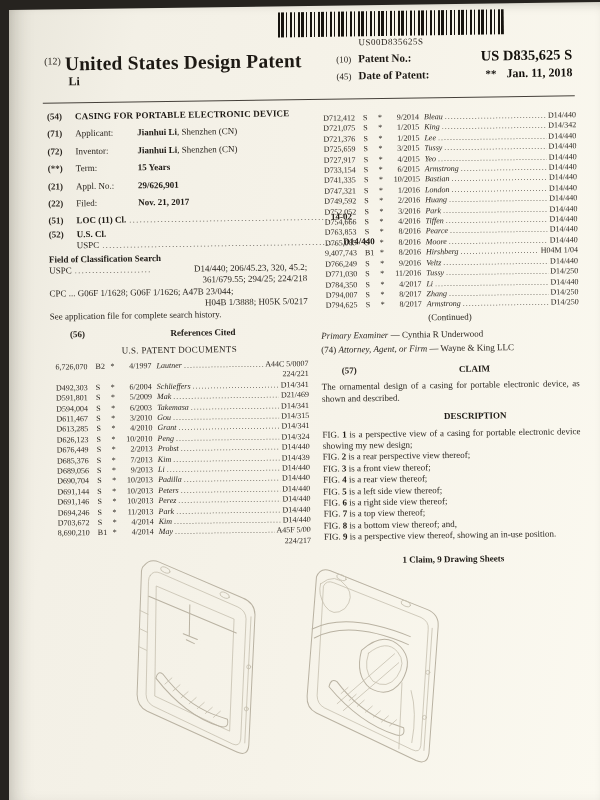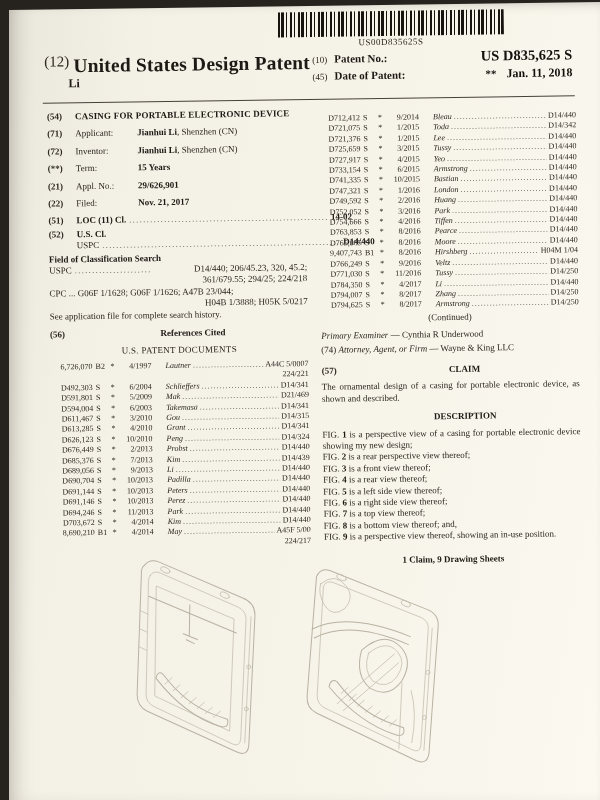--- a/index.html
+++ b/index.html
@@ -23,56 +23,56 @@
   
   .barcode-wrap{position:absolute;left:272px;top:12px;width:230px;text-align:center;}
   .barcode{
     height:25px;width:226px;margin:0 auto;
     background:
       repeating-linear-gradient(90deg,#17140f 0 2px,transparent 2px 3px,#17140f 3px 6px,transparent 6px 8px,#17140f 8px 9px,transparent 9px 12px,#17140f 12px 14px,transparent 14px 16px,#17140f 16px 17px,transparent 17px 20px);
   }
   .barcode-text{font-size:9px;letter-spacing:.5px;margin-top:1px;color:#2b2620;}
   .hdr{position:absolute;left:40px;top:50px;width:528px;display:flex;}
   .hdr-left{width:268px;}
-  .kind-code{font-size:15px;vertical-align:6px;}
+  .kind-code{font-size:10px;vertical-align:6px;}
   .page-title{font-size:19.5px;font-weight:bold;letter-spacing:.2px;color:#1d1914;}
   .inventor-surname{font-size:12px;font-weight:bold;margin-left:24px;margin-top:-1px;color:#1d1914;}
   .hdr-right{flex:1;font-size:11px;}
   .hdr-row{display:flex;align-items:baseline;margin-bottom:2px;}
-  .hdr-num{font-size:9px;width:22px;}
+  .hdr-num{font-size:9px;width:22px;margin-left:24px;}
   .hdr-label{font-weight:bold;width:96px;color:#1d1914;}
   .hdr-val{flex:1;text-align:right;font-weight:bold;font-size:14.5px;color:#14110d;}
   .hdr-val2{flex:1;text-align:right;font-weight:bold;font-size:12px;color:#14110d;}
   .star2{font-weight:bold;font-size:11px;margin-right:10px;}
   .rule{position:absolute;left:38px;top:99px;width:532px;border-top:1.6px solid #45403a;}
 
   
   .columns{position:absolute;left:42px;top:108px;width:528px;display:flex;gap:13px;font-size:9px;line-height:11.4px;}
   .col{width:258px;}
   .fld{display:flex;margin-bottom:6px;}
   .fnum{width:28px;flex:none;font-weight:bold;}
   .fbody{flex:1;}
   b,.b{font-weight:bold;color:#1d1914;}
   .title54{font-weight:bold;color:#1d1914;letter-spacing:.2px;}
   .flabel{display:inline-block;width:62px;}
   .leadrow{display:flex;align-items:baseline;}
   .dots{flex:1;overflow:hidden;white-space:nowrap;letter-spacing:1.5px;font-size:8px;color:#3a352e;margin:0 3px;}
   .rline{text-align:right;}
   .sec-head{display:flex;margin:7px 0 5px;}
-  .sec-head .fnum{width:28px;}
+  .sec-head .fnum{width:28px;margin-left:20px;}
   .sec-head .sec-title{flex:1;text-align:center;font-weight:bold;color:#1d1914;}
   .subhead{text-align:center;margin-bottom:5px;letter-spacing:.3px;}
 
   
   .refs{font-size:8px;line-height:10.4px;}
   .ref-row{display:flex;white-space:nowrap;}
-  .r-num{width:42px;text-align:right;flex:none;}
+  .r-num{width:42px;text-align:center;flex:none;}
   .r-kind{width:15px;text-align:left;padding-left:3px;flex:none;}
   .r-star{width:7px;flex:none;}
-  .r-date{width:34px;text-align:right;flex:none;margin-right:14px;}
+  .r-date{width:34px;text-align:right;flex:none;margin-right:5px;}
   .r-name{flex:none;font-style:italic;}
   .r-leader{flex:1;overflow:hidden;white-space:nowrap;letter-spacing:1px;margin:0 2px;color:#4a453c;}
   .r-cls{flex:none;text-align:right;}
   .continued{text-align:center;margin:2px 0 6px;}
 
   
   .exam-line{margin:2px 0;}
   .ital{font-style:italic;}
   .claim-text,.fig-rest{text-align:justify;}
   .claim-para{margin:2px 0 8px;text-align:justify;}
@@ -394,21 +394,21 @@
               <span class="r-name">Bleau</span>
               <span class="r-leader">........................................</span>
               <span class="r-cls">D14/440</span>
             </div>
 
             <div class="ref-row">
               <span class="r-num">D721,075</span>
               <span class="r-kind">S</span>
               <span class="r-star">*</span>
               <span class="r-date">1/2015</span>
-              <span class="r-name">Toda</span>
+              <span class="r-name">King</span>
               <span class="r-leader">........................................</span>
               <span class="r-cls">D14/342</span>
             </div>
 
             <div class="ref-row">
               <span class="r-num">D721,376</span>
               <span class="r-kind">S</span>
               <span class="r-star">*</span>
               <span class="r-date">1/2015</span>
               <span class="r-name">Lee</span>

